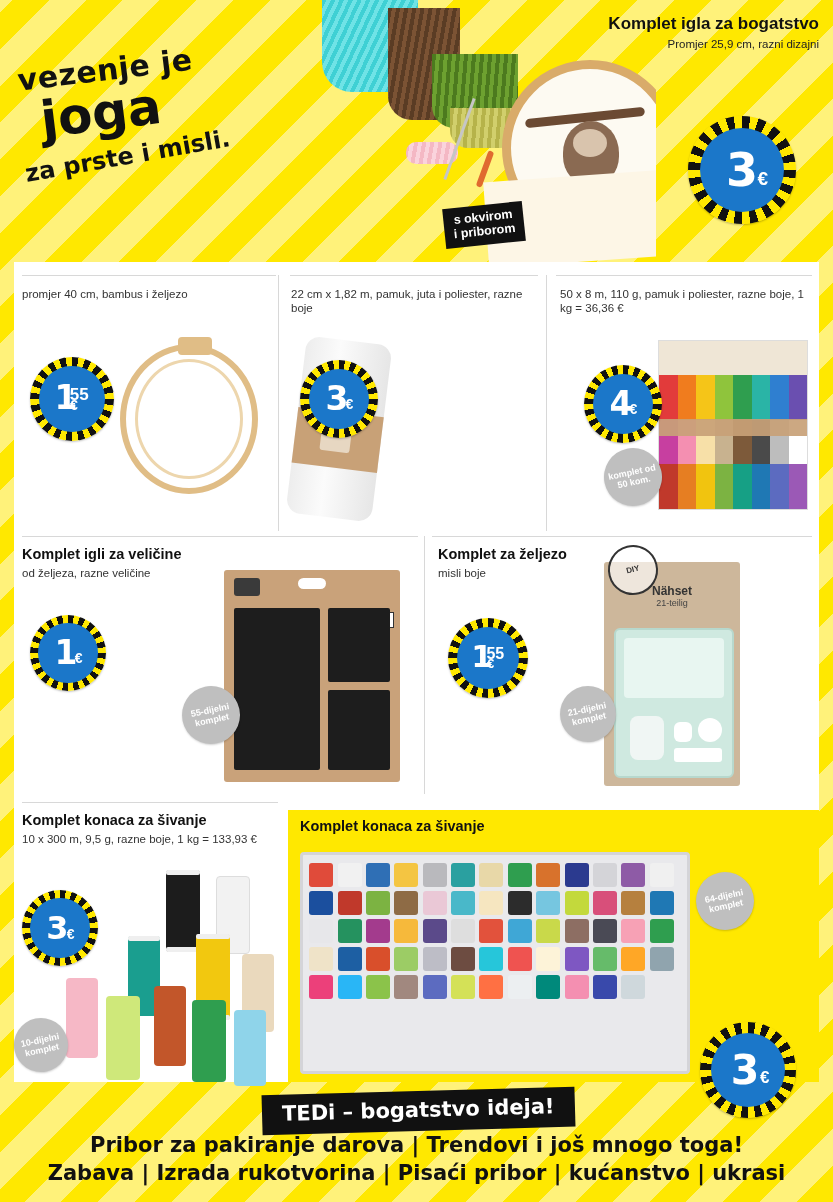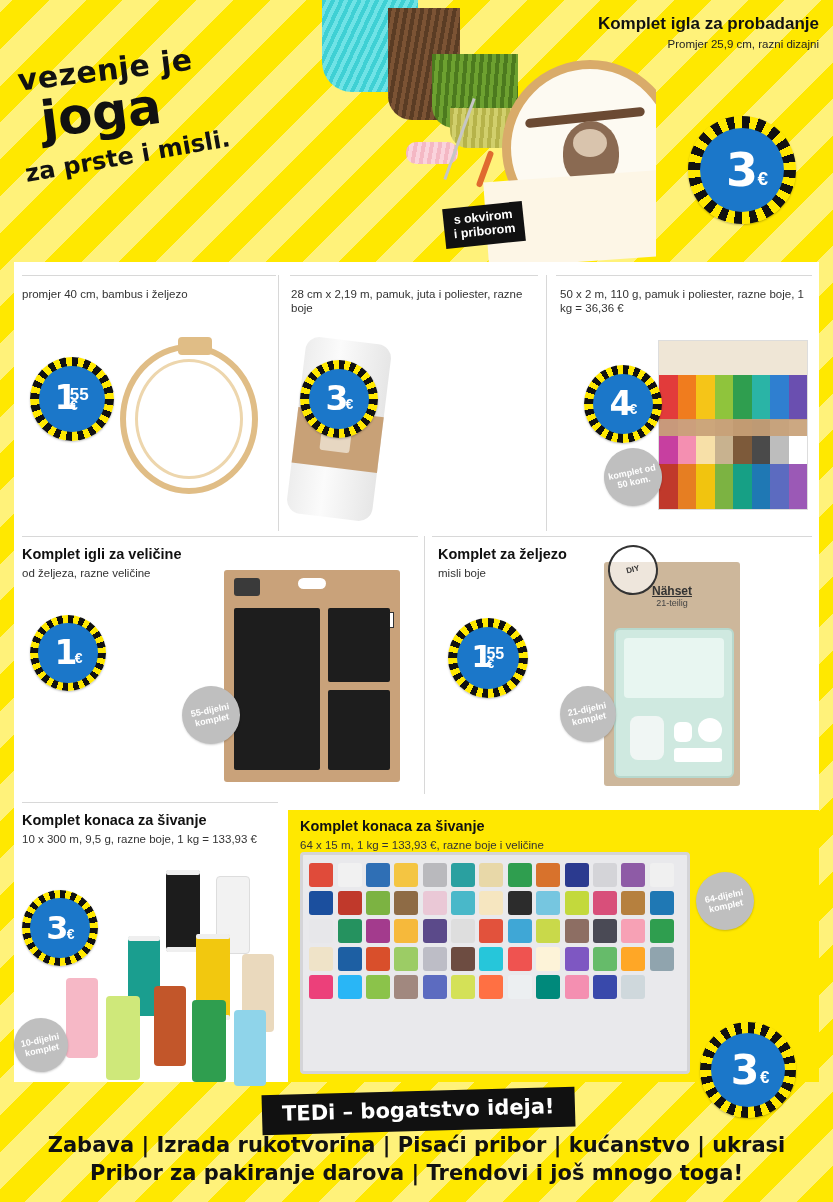--- a/index.html
+++ b/index.html
@@ -543,21 +543,21 @@
 
   </div>
 
   <div class="hero-title nosel">
     <div class="ht1">vezenje je</div>
     <div class="ht2">joga</div>
     <div class="ht3">za prste i misli.</div>
   </div>
 
   <div class="hero-head">
-    <div class="h-title">Komplet igla za probadanje</div>
+    <div class="h-title">Komplet igla za bogatstvo</div>
     <div class="h-sub">Promjer 25,9 cm, razni dizajni</div>
   </div>
 
   <div class="black-tag">
     <div>s okvirom</div>
     <div>i priborom</div>
   </div>
 
   <div class="badge b-hero">
     <div class="inner">
@@ -588,35 +588,35 @@
 </div>
 <div class="badge b-okvir">
   <div class="inner">
     <span class="num">1</span>
     <span class="cents">55</span>
     <span class="eur">€</span>
   </div>
 </div>
 
 <div class="abs" style="left:291px; top:284px; width:246px;">
-  <div class="cell-sub">28 cm x 2,19 m, pamuk, juta i poliester, razne boje</div>
+  <div class="cell-sub">22 cm x 1,82 m, pamuk, juta i poliester, razne boje</div>
 </div>
 <div class="fabric-roll">
   <div class="fabric-band"></div>
   <div class="fabric-label"></div>
 </div>
 <div class="badge b-tkanina">
   <div class="inner">
     <span class="num">3</span>
     <span class="eur">€</span>
   </div>
 </div>
 
 <div class="abs" style="left:560px; top:284px; width:252px;">
-  <div class="cell-sub">50 x 2 m, 110 g, pamuk i poliester, razne boje, 1 kg = 36,36 €</div>
+  <div class="cell-sub">50 x 8 m, 110 g, pamuk i poliester, razne boje, 1 kg = 36,36 €</div>
 </div>
 <div class="thread-pack">
   <div class="thread-header"></div>
   <div class="thread-rows">
     <i style="background:#e23b3b"></i>
       <i style="background:#f07c1e"></i>
       <i style="background:#f5c518"></i>
       <i style="background:#8fc43c"></i>
     <i style="background:#2f9e4f"></i>
       <i style="background:#2ab4a6"></i>
@@ -672,21 +672,21 @@
     <span class="eur">€</span>
   </div>
 </div>
 
 <div class="abs" style="left:438px; top:546px; width:200px;">
   <div class="cell-title">Komplet za željezo</div>
   <div class="cell-sub">misli boje</div>
 </div>
 <div class="sew-pack">
   <div class="abs" style="left:30px; top:22px; text-align:center; width:76px;">
-    <div style="font-size:12px; font-weight:bold; color:#333;text-decoration:underline;">Nähset</div>
+    <div style="font-size:12px; font-weight:bold; color:#333;">Nähset</div>
     <div style="font-size:9px; color:#444;">21-teilig</div>
   </div>
   <div class="sew-box">
     <div class="sew-tray"></div>
     <div class="sew-item" style="left:14px; top:86px; width:34px; height:44px; background:#f0f6f4; border-radius:8px;"></div>
     <div class="sew-item" style="left:58px; top:92px; width:18px; height:20px; border-radius:6px;"></div>
     <div class="sew-item" style="left:82px; top:88px; width:24px; height:24px; border-radius:50%;"></div>
     <div class="sew-item" style="left:58px; top:118px; width:48px; height:14px;"></div>
   </div>
 </div>
@@ -734,21 +734,20 @@
 <div class="badge b-konaca1">
   <div class="inner">
     <span class="num">3</span>
     <span class="eur">€</span>
   </div>
 </div>
 
 <div class="yellow-block"></div>
 <div class="abs" style="left:300px; top:818px; width:440px;">
   <div class="cell-title">Komplet konaca za šivanje</div>
-  <div class="cell-sub">64 x 15 m, 1 kg = 133,93 €, razne boje i veličine</div>
 </div>
 <div class="big-box">
   <i style="background:#e04b3a"></i>
     <i style="background:#f1f1f1"></i>
     <i style="background:#2f6fb5"></i>
     <i style="background:#f4c542"></i>
   <i style="background:#b9b9bd"></i>
     <i style="background:#2aa0a0"></i>
     <i style="background:#e8d8a8"></i>
     <i style="background:#2f9e4f"></i>
@@ -815,16 +814,16 @@
 <div class="badge b-konaca2">
   <div class="inner">
     <span class="num">3</span>
     <span class="eur">€</span>
   </div>
 </div>
 
 <div class="footer">
   <div class="footer-banner">TEDi – bogatstvo ideja!</div>
   <div class="footer-lines">
+    <div>Pribor za pakiranje darova | Trendovi i još mnogo toga!</div>
     <div>Zabava | Izrada rukotvorina | Pisaći pribor | kućanstvo | ukrasi</div>
-    <div>Pribor za pakiranje darova | Trendovi i još mnogo toga!</div>
   </div>
 </div>
 
 </body></html>

